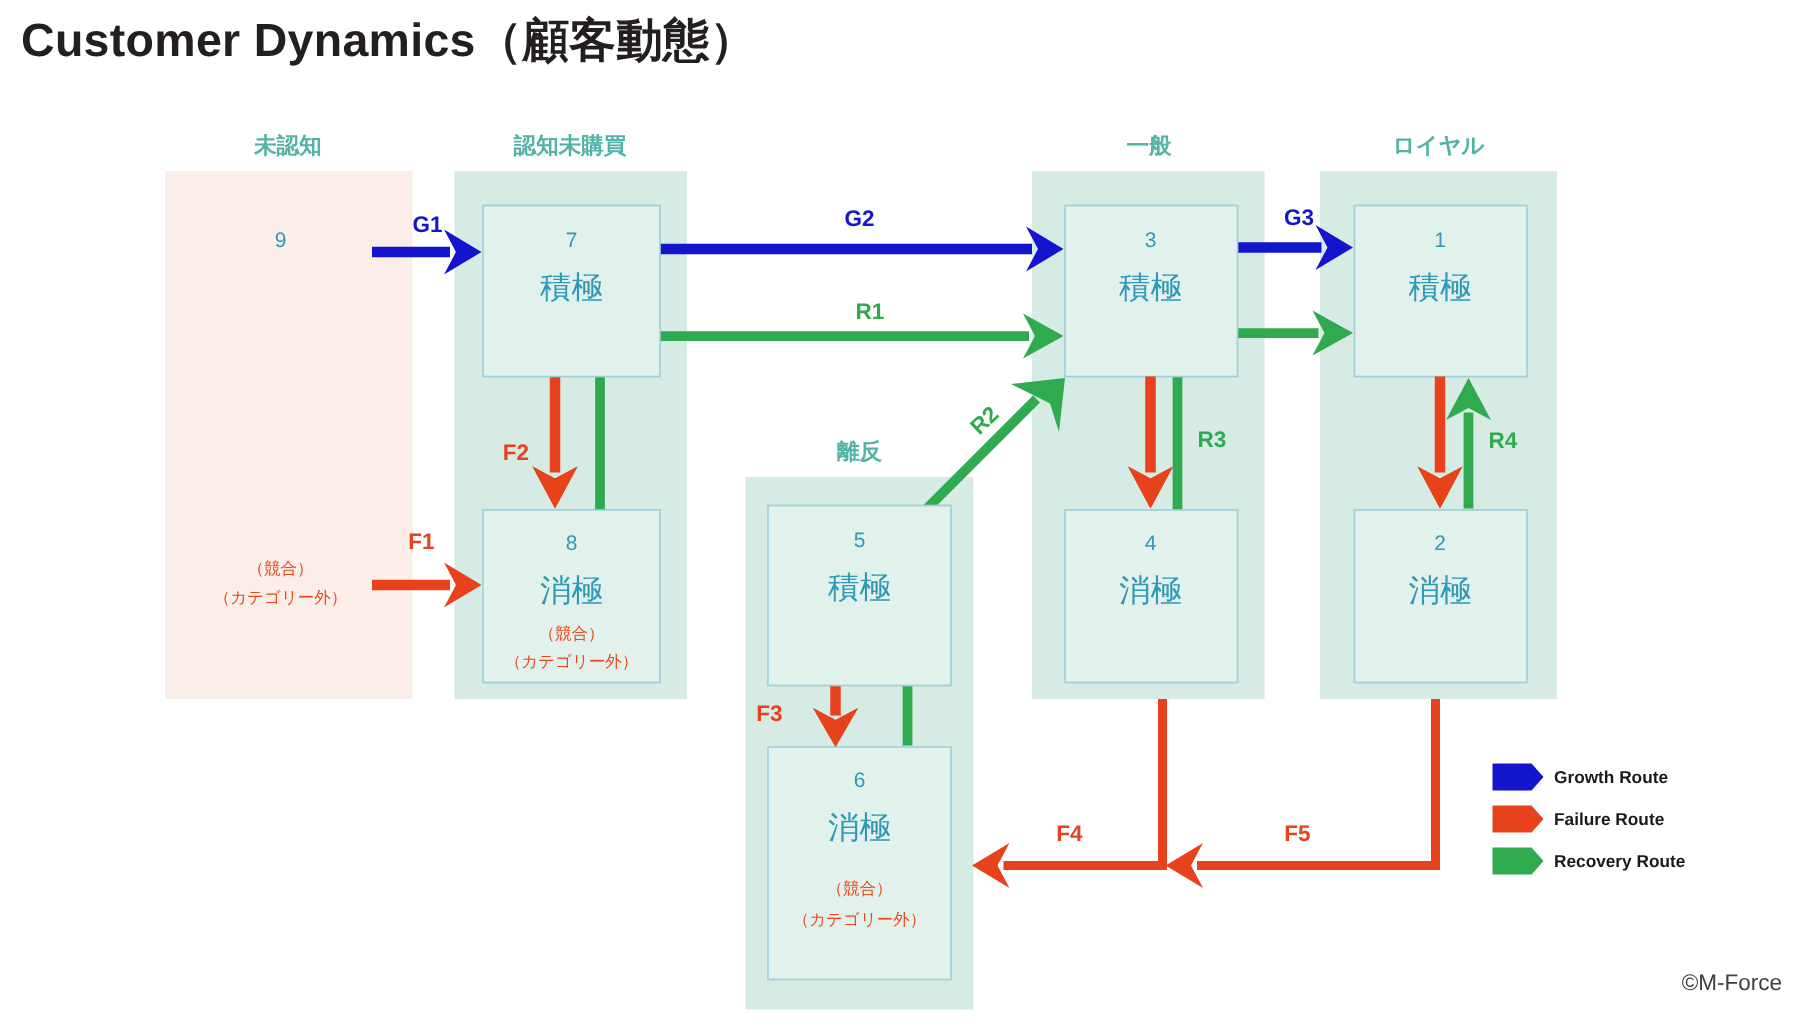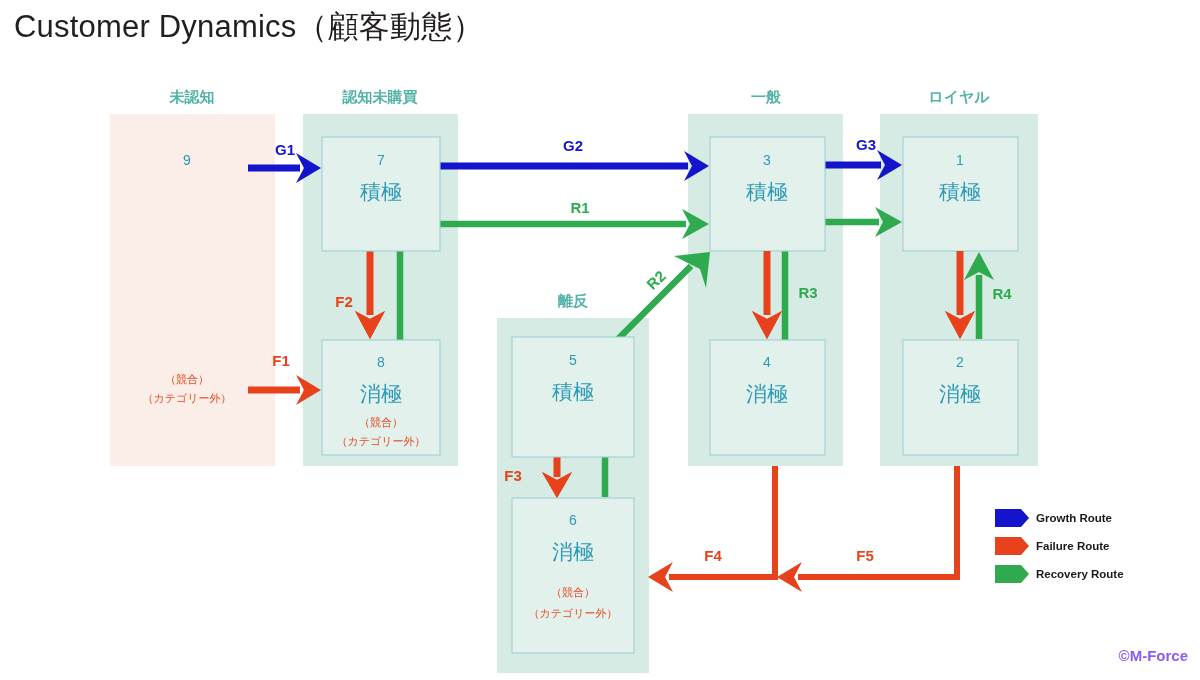--- a/index.html
+++ b/index.html
@@ -6,21 +6,21 @@
   html, body { margin:0; padding:0; }
   body {
     width:1200px; height:680px;
     background:#ffffff;
     font-family:"Liberation Sans","DejaVu Sans",sans-serif;
     overflow:hidden;
     position:relative;
   }
   #page-title {
     position:absolute; left:14px; top:6px;
-    font-size:31px; font-weight:400; color:#231f20;
+    font-size:31px; font-weight:700; color:#231f20;
     letter-spacing:0.2px; white-space:nowrap;
   }
   svg#diagram { position:absolute; left:0; top:0; }
   .col-head {
     font-size:15px; font-weight:700; fill:#53b3a6;
     text-anchor:middle; dominant-baseline:middle;
   }
   .band { stroke:none; }
   .node-box { fill:#e2f1ec; stroke:#9fcfd8; stroke-width:1.1; }
   .node-num { font-size:14px; fill:#2e9ab5; text-anchor:middle; dominant-baseline:middle; }
@@ -28,21 +28,21 @@
   .node-sub { font-size:11px; fill:#e8491d; text-anchor:middle; dominant-baseline:middle; }
   .left-num { font-size:14px; fill:#2e9ab5; text-anchor:middle; dominant-baseline:middle; }
   .left-sub { font-size:11px; fill:#e8491d; text-anchor:middle; dominant-baseline:middle; }
   .edge-lbl { font-size:15px; font-weight:700; text-anchor:middle; dominant-baseline:middle; }
   .lbl-growth { fill:#1414cc; }
   .lbl-fail   { fill:#e8421d; }
   .lbl-recov  { fill:#2faa4f; }
   .legend-txt { font-size:11.5px; font-weight:700; fill:#1a1a1a; dominant-baseline:middle; }
   #copyright {
     position:absolute; right:12px; bottom:16px;
-    font-size:15px; font-weight:700; color:#8b5cf6;
+    font-size:15px; font-weight:400; color:#404040;
   }
 </style>
 </head>
 <body>
 
 <div id="page-title">Customer Dynamics（顧客動態）</div>
 
 <svg id="diagram" width="1200" height="680" viewBox="0 0 1200 680">
 
   <g>

